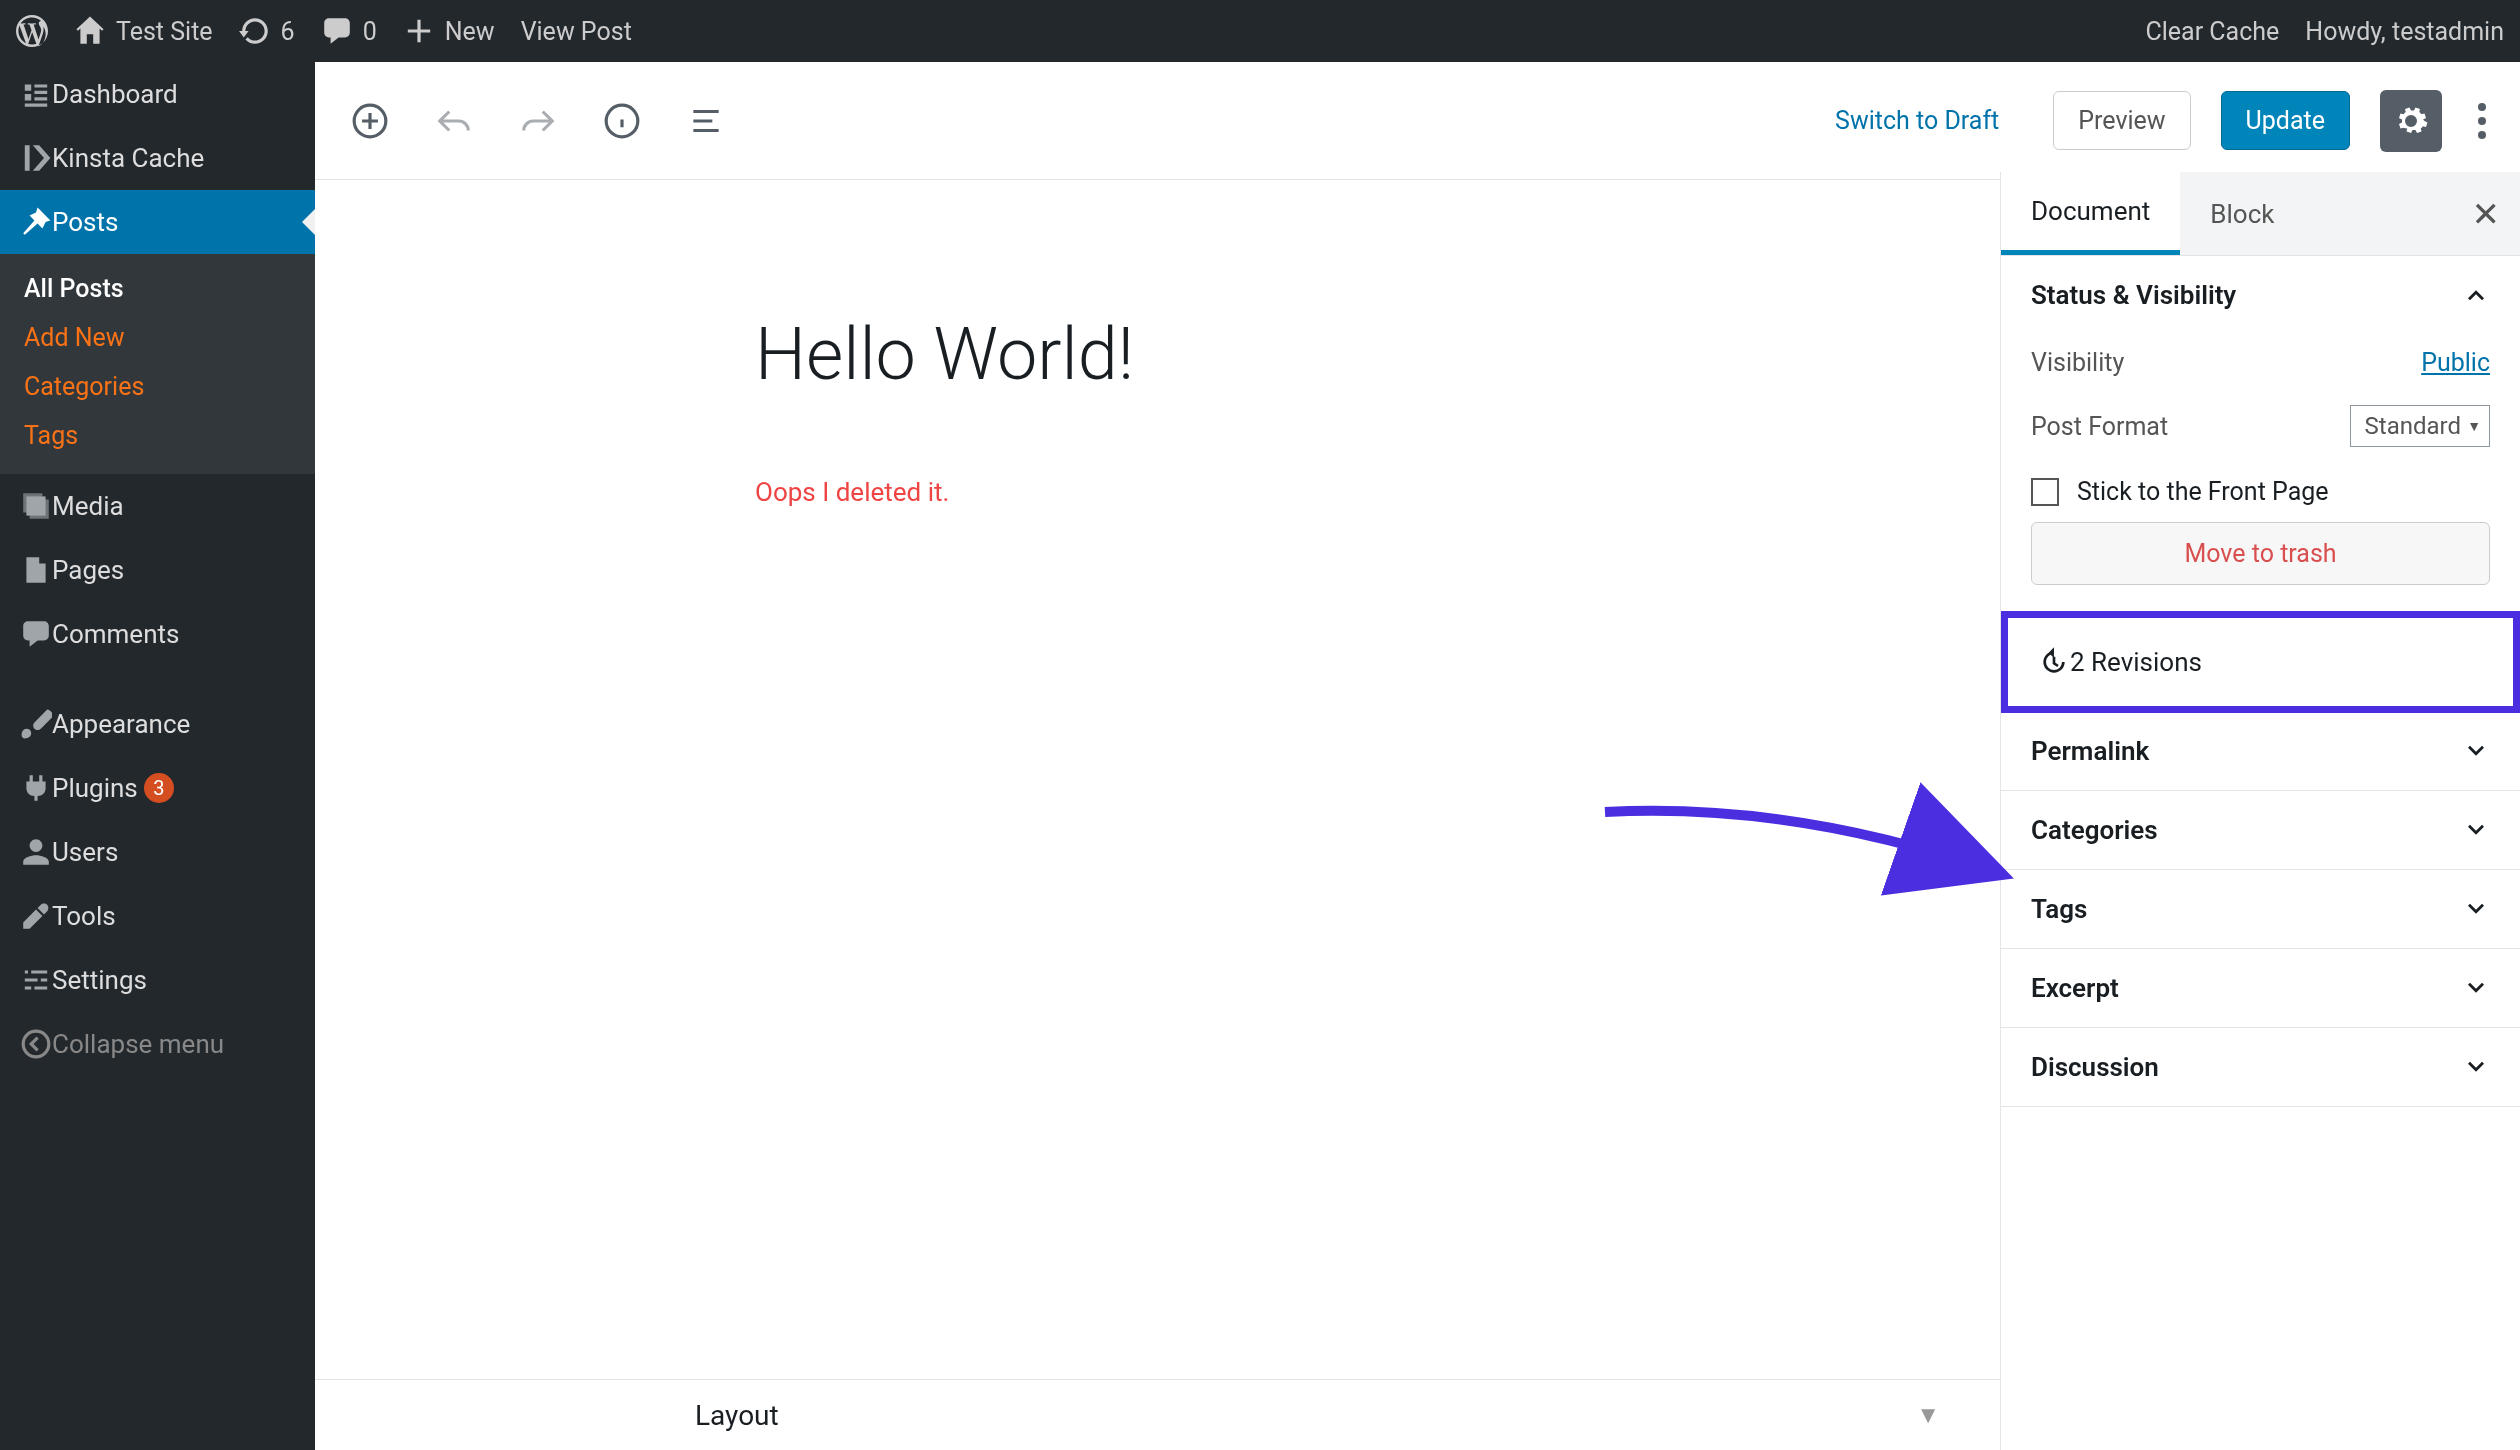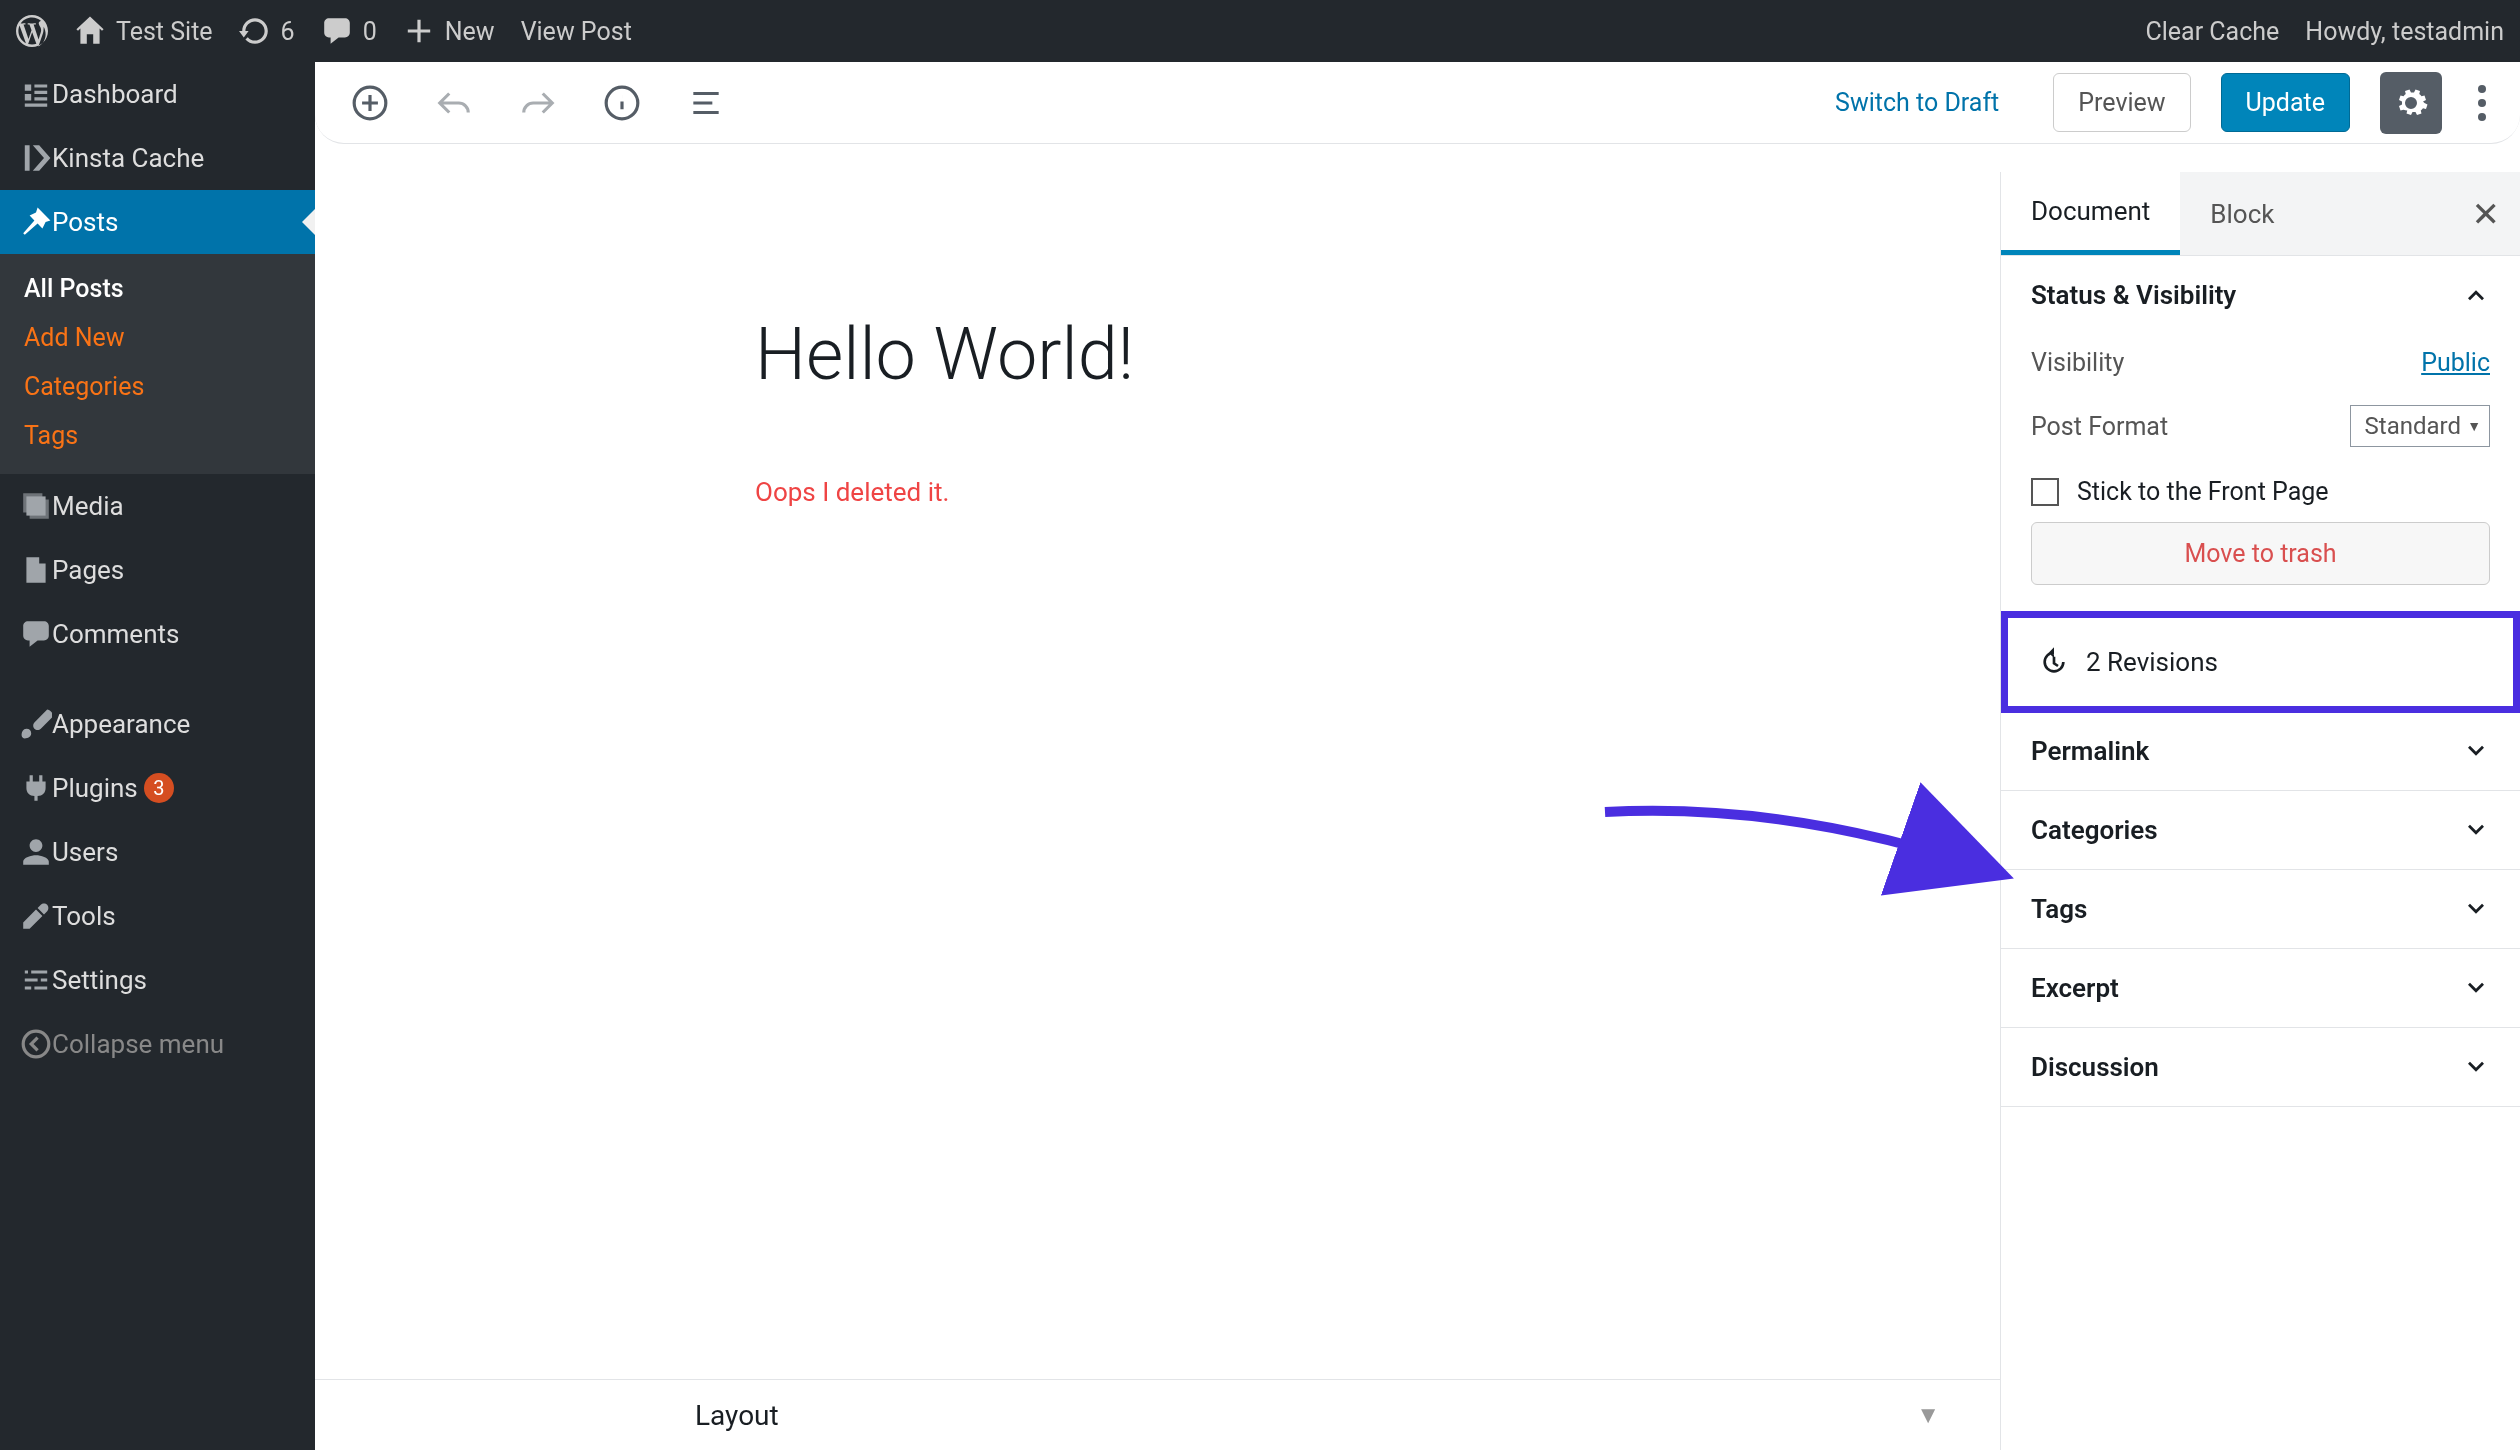--- a/index.html
+++ b/index.html
@@ -22,21 +22,21 @@
 .sidebar .item.active svg { fill:#fff; }
 .sidebar .item.active::after { content:""; position:absolute; right:-1px; top:50%; transform:translateY(-50%); border:14px solid transparent; border-right-color:#f1f1f1; }
 .sidebar .sub { background:#32373c; padding:10px 0 14px; }
 .sidebar .sub a { display:block; padding:10px 20px 10px 24px; color:#f97316; font-size:25px; }
 .sidebar .sub a.cur { color:#fff; font-weight:500; }
 .sidebar .sep { height:26px; }
 .badge { background:#d54e21; color:#fff; border-radius:50%; min-width:30px; height:30px; display:inline-flex; align-items:center; justify-content:center; font-size:20px; margin-left:6px; }
 
 
 .main { position:absolute; left:315px; right:0; top:62px; bottom:0; background:#fff; }
-.editorbar { height:82px; border-bottom:1px solid #e2e4e7; display:flex; align-items:center; justify-content:space-between; padding:0 28px;border-radius:29px; }
+.editorbar { height:118px; border-bottom:1px solid #e2e4e7; display:flex; align-items:center; justify-content:space-between; padding:0 28px; }
 .editorbar-left, .editorbar-right { display:flex; align-items:center; gap:30px; }
 .ib { width:54px; height:54px; display:flex; align-items:center; justify-content:center; border-radius:6px; cursor:pointer; }
 .ib svg { width:38px; height:38px; fill:#555d66; }
 .btn { padding:14px 24px; font-size:25px; border-radius:6px; cursor:pointer; }
 .btn-link { color:#0073aa; background:none; border:none; }
 .btn-sec { color:#555; background:#fff; border:1px solid #ccc; }
 .btn-pri { color:#fff; background:#0085ba; border:1px solid #006a95; }
 .btn-gear { background:#555d66; width:62px; height:62px; display:flex; align-items:center; justify-content:center; border-radius:6px; }
 .btn-gear svg { width:36px; height:36px; fill:#fff; }
 .dots { display:flex; flex-direction:column; gap:6px; padding:0 6px; cursor:pointer; }
@@ -60,21 +60,21 @@
 .sec-head { display:flex; align-items:center; justify-content:space-between; padding:24px 30px; font-size:26px; font-weight:600; color:#191e23; cursor:pointer; }
 .sec-head svg { width:28px; height:28px; fill:#191e23; }
 .sec-body { padding:0 30px 26px; }
 .row { display:flex; align-items:center; justify-content:space-between; padding:14px 0; font-size:25px; color:#555; }
 .row a { color:#0073aa; text-decoration:underline; }
 .select { border:1px solid #8d96a0; padding:6px 28px 6px 14px; font-size:24px; background:#fff; position:relative; }
 .select::after { content:"▼"; position:absolute; right:8px; top:50%; transform:translateY(-50%); font-size:14px; color:#555; }
 .cbrow { display:flex; align-items:center; gap:18px; padding:16px 0; font-size:25px; color:#191e23; }
 .cb { width:28px; height:28px; border:2px solid #555; }
 .trash { width:100%; border:1px solid #ccc; background:#f7f7f7; color:#d94f4f; padding:16px; font-size:25px; border-radius:6px; cursor:pointer; }
-.revbox { border:7px solid #4a2ee0; padding:28px 30px; display:flex; align-items:center; gap:16px; font-size:26px; color:#191e23; margin:-1px 0; }
+.revbox { border:7px solid #4a2ee0; padding:28px 30px; display:flex; align-items:center; gap:0; font-size:26px; color:#191e23; margin:-1px 0; }
 .revbox svg { width:32px; height:32px; fill:#191e23; }
 
 
 .arrow { position:absolute; pointer-events:none; }
 </style>
 </head>
 <body>
 <div class="app">
 
 <div class="adminbar">

